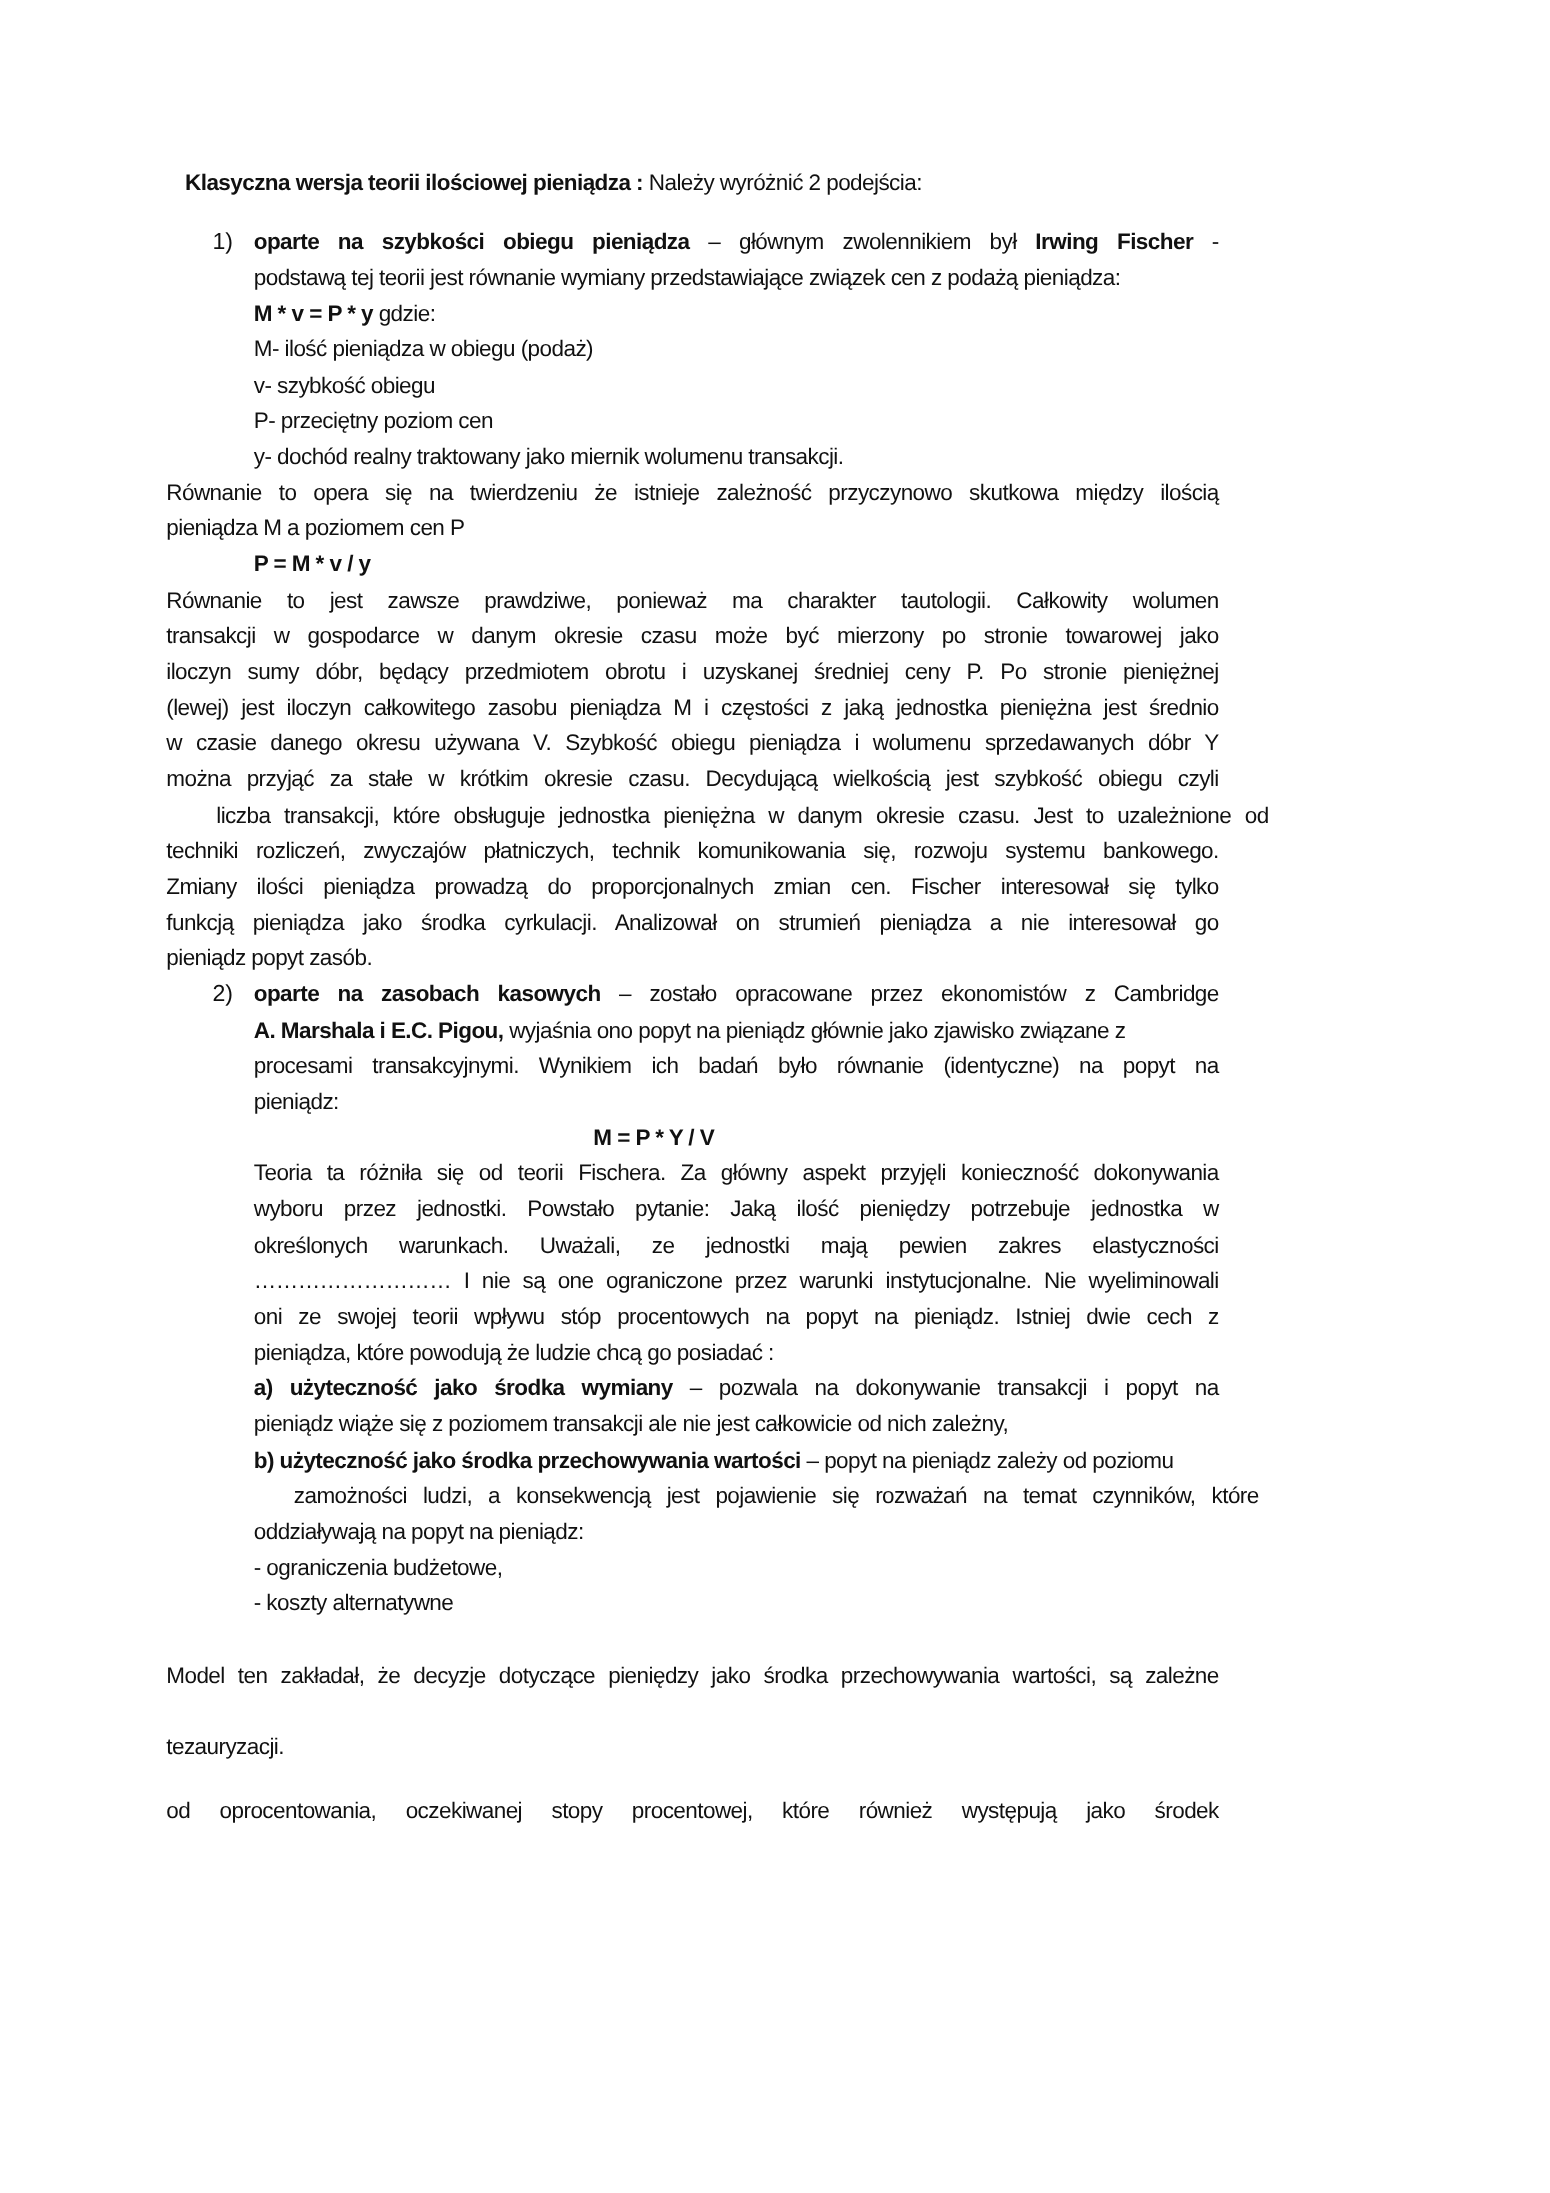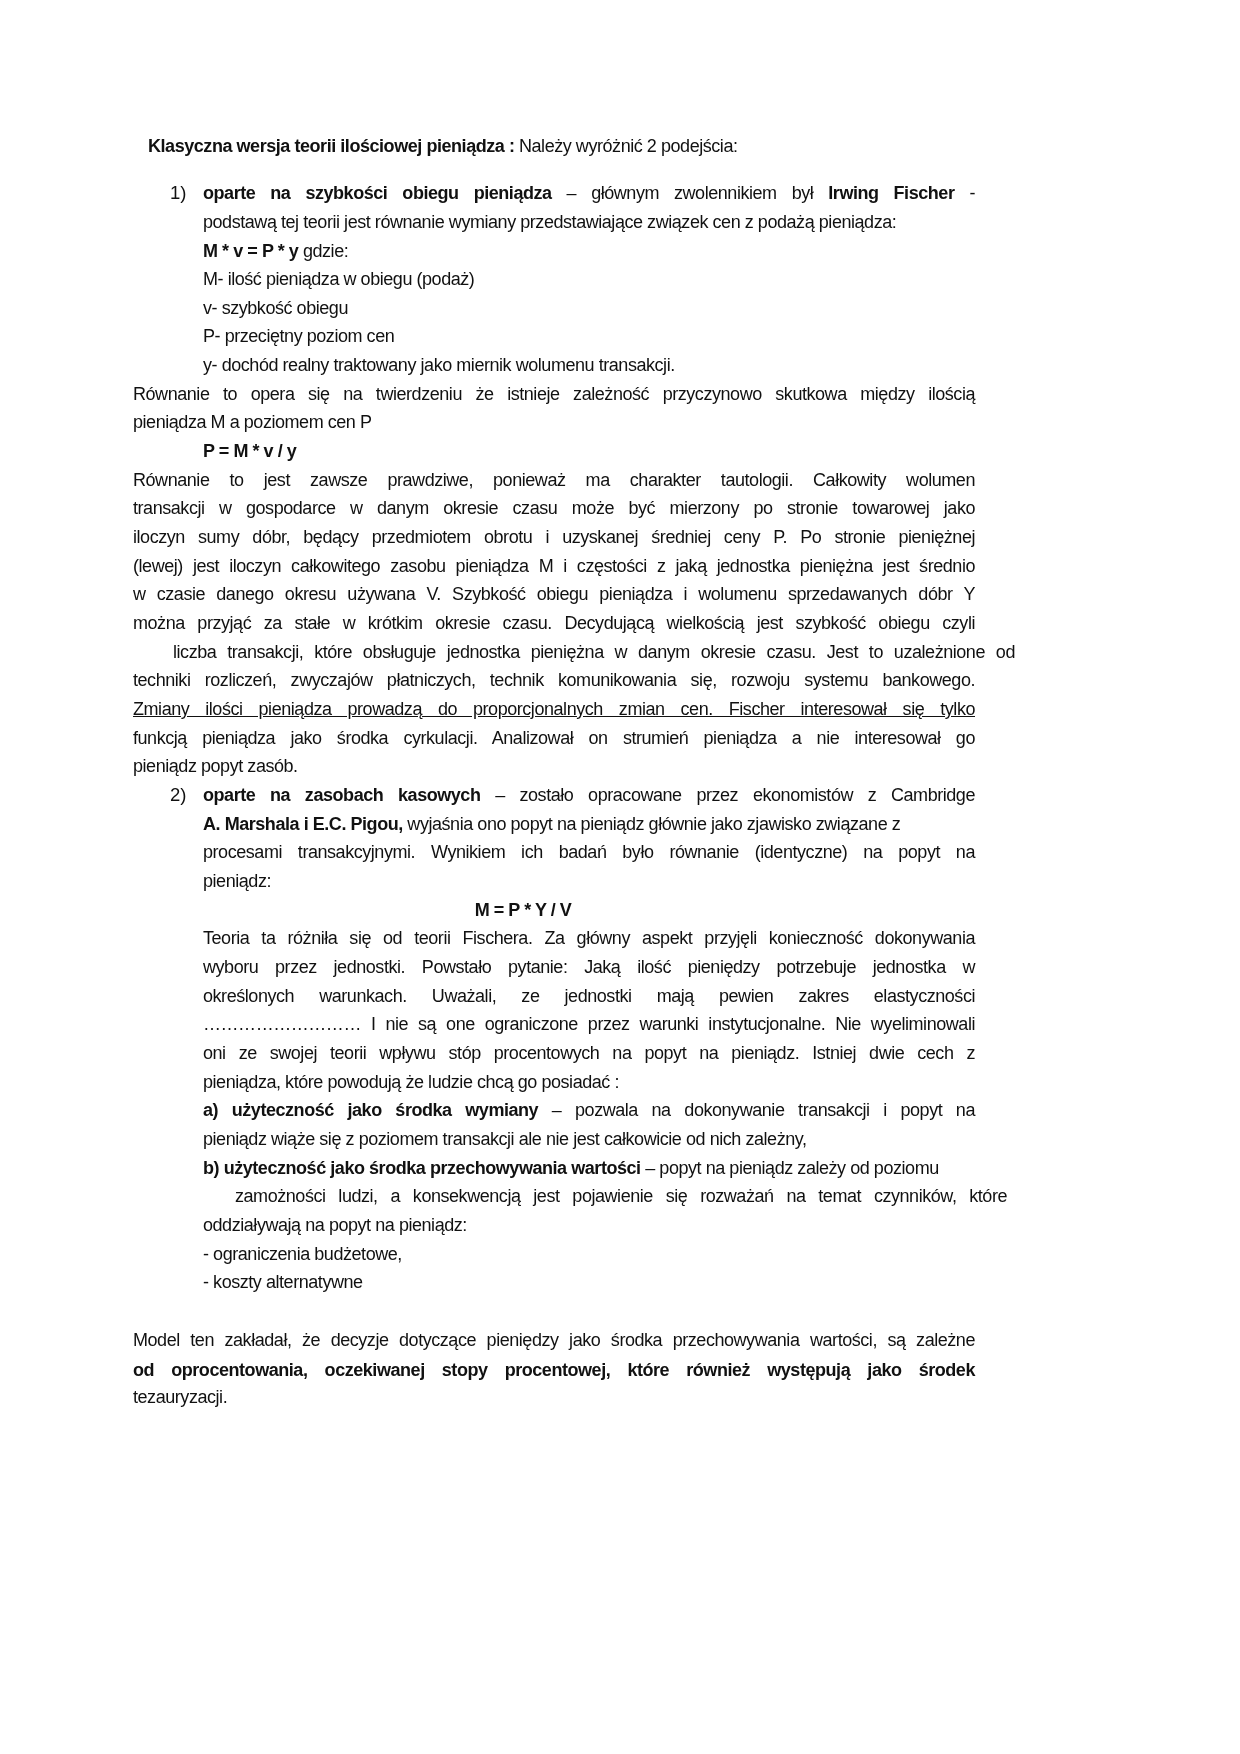--- a/index.html
+++ b/index.html
@@ -38,21 +38,21 @@
   <div class="line b" style="left:203px;top:437px;">P = M * v / y</div>
 
   <div class="line just" style="left:133px;top:466px;width:842px;">Równanie to jest zawsze prawdziwe, ponieważ ma charakter tautologii. Całkowity wolumen</div>
   <div class="line just" style="left:133px;top:494px;width:842px;">transakcji w gospodarce w danym okresie czasu może być mierzony po stronie towarowej jako</div>
   <div class="line just" style="left:133px;top:523px;width:842px;">iloczyn sumy dóbr, będący przedmiotem obrotu i uzyskanej średniej ceny P. Po stronie pieniężnej</div>
   <div class="line just" style="left:133px;top:552px;width:842px;">(lewej) jest iloczyn całkowitego zasobu pieniądza M i częstości z jaką jednostka pieniężna jest średnio</div>
   <div class="line just" style="left:133px;top:580px;width:842px;">w czasie danego okresu używana V. Szybkość obiegu pieniądza i wolumenu sprzedawanych dóbr Y</div>
   <div class="line just" style="left:133px;top:609px;width:842px;">można przyjąć za stałe w krótkim okresie czasu. Decydującą wielkością jest szybkość obiegu czyli</div>
   <div class="line just" style="left:133px;top:638px;width:842px;margin-left:40px;">liczba transakcji, które obsługuje jednostka pieniężna w danym okresie czasu. Jest to uzależnione od</div>
   <div class="line just" style="left:133px;top:666px;width:842px;">techniki rozliczeń, zwyczajów płatniczych, technik komunikowania się, rozwoju systemu bankowego.</div>
-  <div class="line just" style="left:133px;top:695px;width:842px;text-decoration:underline;">Zmiany ilości pieniądza prowadzą do proporcjonalnych zmian cen. Fischer interesował się tylko</div>
+  <div class="line just" style="left:133px;top:695px;width:842px;">Zmiany ilości pieniądza prowadzą do proporcjonalnych zmian cen. Fischer interesował się tylko</div>
   <div class="line just" style="left:133px;top:724px;width:842px;">funkcją pieniądza jako środka cyrkulacji. Analizował on strumień pieniądza a nie interesował go</div>
   <div class="line" style="left:133px;top:752px;">pieniądz popyt zasób.</div>
 
   <div class="num" style="left:170px;top:781px;">2)</div>
   <div class="line just" style="left:203px;top:781px;width:772px;">
     <span class="b">oparte na zasobach kasowych</span><span> – zostało opracowane przez ekonomistów z Cambridge</span>
   </div>
   <div class="line" style="left:203px;top:810px;">
     <span class="b">A. Marshala i E.C. Pigou,</span><span> wyjaśnia ono popyt na pieniądz głównie jako zjawisko związane z</span>
   </div>
@@ -75,16 +75,16 @@
   <div class="line" style="left:203px;top:1154px;">
     <span class="b">b) użyteczność jako środka przechowywania wartości</span><span> – popyt na pieniądz zależy od poziomu</span>
   </div>
   <div class="line just" style="left:203px;top:1182px;width:772px;margin-left:32px;">zamożności ludzi, a konsekwencją jest pojawienie się rozważań na temat czynników, które</div>
   <div class="line" style="left:203px;top:1211px;">oddziaływają na popyt na pieniądz:</div>
 
   <div class="line" style="left:203px;top:1240px;">- ograniczenia budżetowe,</div>
   <div class="line" style="left:203px;top:1268px;">- koszty alternatywne</div>
 
   <div class="line just" style="left:133px;top:1326px;width:842px;">Model ten zakładał, że decyzje dotyczące pieniędzy jako środka przechowywania wartości, są zależne</div>
-  <div class="line just" style="left:133px;top:1356px;width:842px;font-weight:bold;">od oprocentowania, oczekiwanej stopy procentowej, które również występują jako środek</div>
+  <div class="line just" style="left:133px;top:1434px;width:842px;">od oprocentowania, oczekiwanej stopy procentowej, które również występują jako środek</div>
   <div class="line" style="left:133px;top:1383px;">tezauryzacji.</div>
 
 </div>
 
 </body></html>

